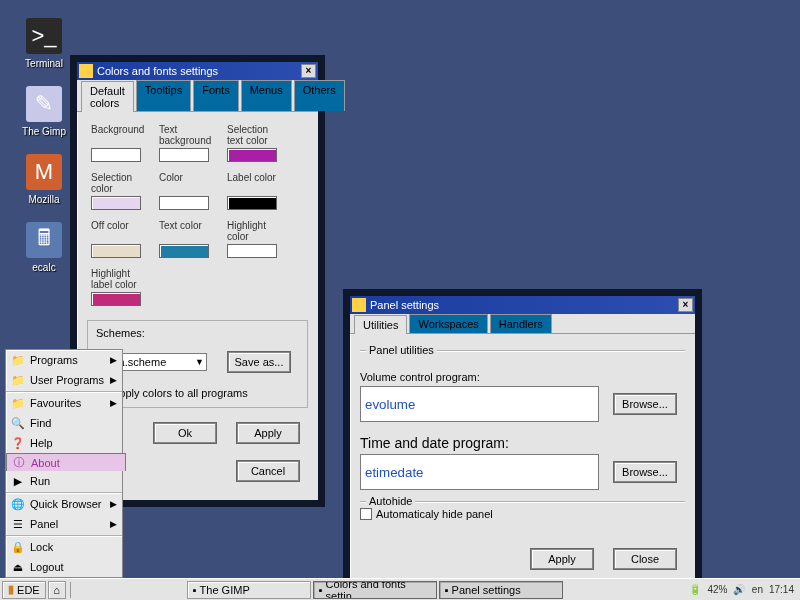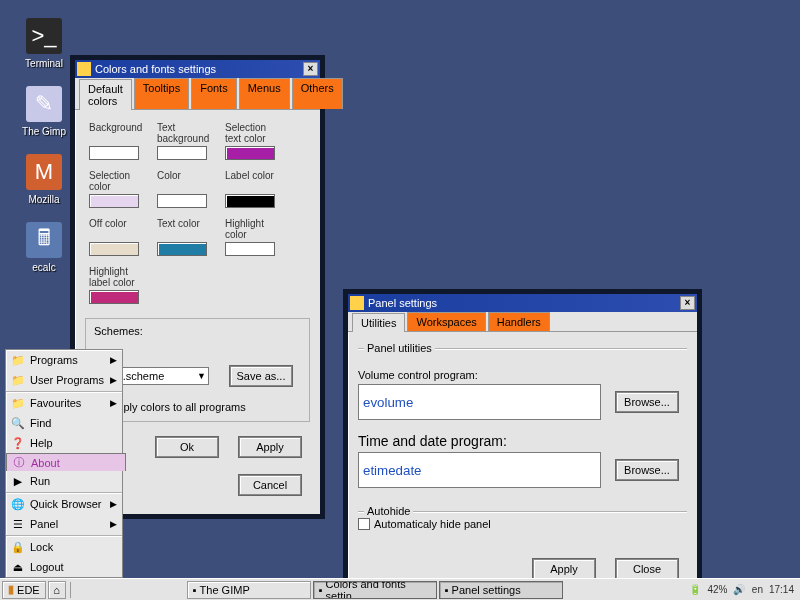--- a/index.html
+++ b/index.html
@@ -8,26 +8,26 @@
   font-size: 11px;
   width: 800px; height: 600px;
   background: #3d4e7a;
   position: relative; overflow: hidden;
 }
 
 .dicon { position:absolute; width:60px; text-align:center; color:#fff; cursor:pointer }
 .dicon .ic { width:36px; height:36px; margin:0 auto 4px; border-radius:3px; display:flex; align-items:center; justify-content:center; font-size:22px }
 .dicon .lbl { font-size:10px; text-shadow:1px 1px 1px #000 }
 
-.win { position:absolute; background:#e4e4e4; border:5px solid #0f172a; box-shadow:1px 1px 0 #fff inset }
+.win { position:absolute; background:#e4e4e4; border:7px solid #0f172a; box-shadow:1px 1px 0 #fff inset }
 .titlebar { background:linear-gradient(to right,#1a3da0,#2d4db0); color:#fff; height:18px; display:flex; align-items:center; padding:0 2px; font-size:11px }
 .titlebar .tic { width:14px; height:14px; background:#ffd24a; margin-right:4px; display:inline-block }
 .titlebar .close { margin-left:auto; width:15px; height:14px; background:#ddd; border:1px solid #888; color:#000; text-align:center; line-height:11px; font-weight:bold; cursor:pointer; font-size:10px }
 .tabs { display:flex; padding:0 4px 0; border-bottom:1px solid #999; background:#e4e4e4 }
-.tab { padding:3px 8px; border:1px solid #999; border-bottom:none; background:#f97316; margin-right:2px; cursor:pointer; font-size:11px }
+.tab { padding:3px 8px; border:1px solid #999; border-bottom:none; background:#0369a1; margin-right:2px; cursor:pointer; font-size:11px }
 .tab.active { background:#e4e4e4; position:relative; top:1px }
 .pane { padding:10px }
 .row { display:flex; flex-wrap:wrap }
 .swcell { width:60px; margin:2px 4px 8px }
 .swcell .slbl { font-size:10px; color:#333; margin-bottom:2px; line-height:11px; height:22px }
 .swatch { width:50px; height:14px; border:1px solid #666; box-shadow:1px 1px 0 #fff inset }
 .group { border:1px solid #b0b0b0; padding:6px 8px 8px; margin:6px 0; position:relative }
 .sel { width:120px; border:1px solid #7a7a7a; background:#fff; display:flex; align-items:center; padding:1px 2px; height:18px }
 .sel .arrow { margin-left:auto; font-size:9px }
 .txt { background:#fff; border:1px solid #7a7a7a; height:36px; padding:1px 4px; width:250px; color:#2050c0 }
@@ -122,21 +122,21 @@
         <div class="swcell">
           <div class="slbl">Highlight color</div>
           <div class="swatch" style="background:#ffffff"></div>
         </div>
         <div class="swcell">
           <div class="slbl">Highlight label color</div>
           <div class="swatch" style="background:#c02a7a"></div>
         </div>
       </div>
     <div class="group">
-      <div style="font-size:11px;margin-bottom:20px">Schemes:</div>
+      <div style="font-size:11px;margin-bottom:4px">Schemes:</div>
       <div style="display:flex;gap:12px;align-items:center">
         <div class="sel">
           <span>Lilola.scheme</span>
           <span class="arrow">▼</span>
         </div>
         <span class="btnshadow">
             <div class="btn">Save as...</div>
           </span>
       </div>
       <div class="chk">
@@ -174,21 +174,21 @@
           <div class="btn">Browse...</div>
         </span>
     </div>
     <div style="font-size:14px;margin:12px 0 2px">Time and date program:</div>
     <div style="display:flex;gap:6px;align-items:center">
       <input class="txt" value="etimedate" style="">
       <span class="btnshadow">
           <div class="btn">Browse...</div>
         </span>
     </div>
-    <div class="gline" style="margin-top:22px">
+    <div class="gline" style="margin-top:10px">
         <span class="glabel">Autohide</span>
       </div>
     <div class="chk">
       <span class="box"></span>
       <span>Automaticaly hide panel</span>
     </div>
     <div style="text-align:right;margin-top:20px">
       <span class="btnshadow"><div class="btn">Apply</div></span>
       <span class="btnshadow"><div class="btn">Close</div></span>
     </div>

